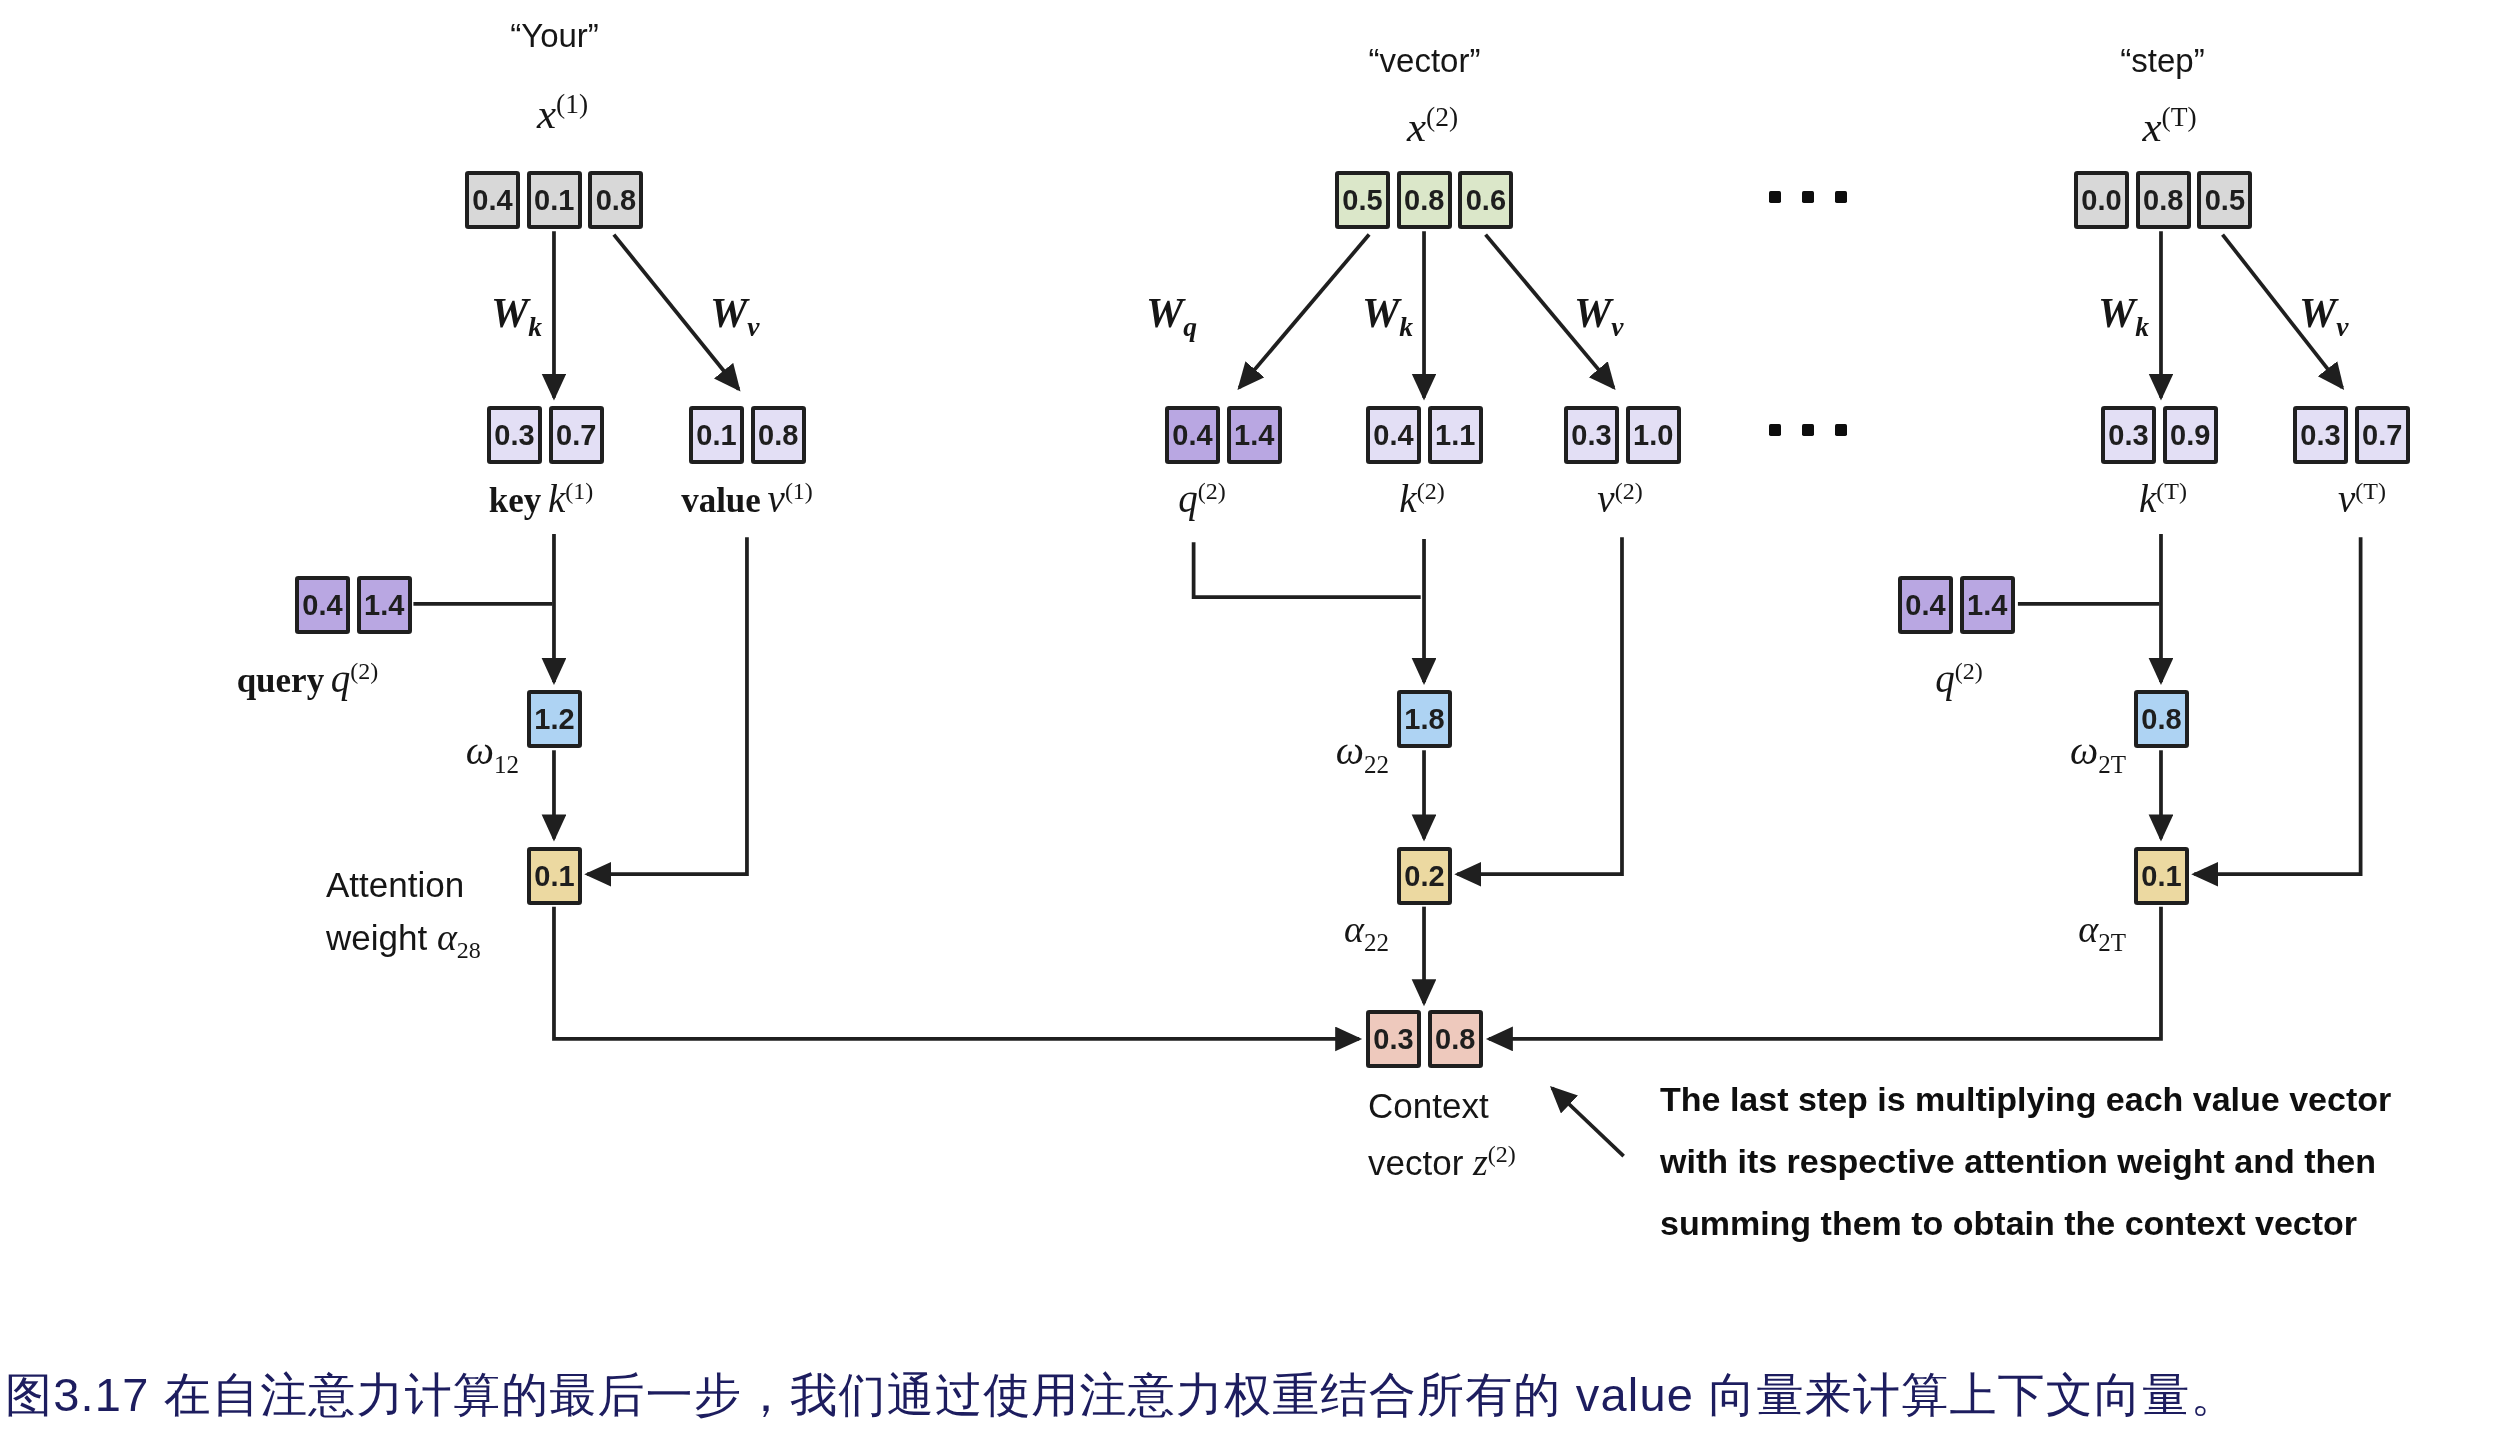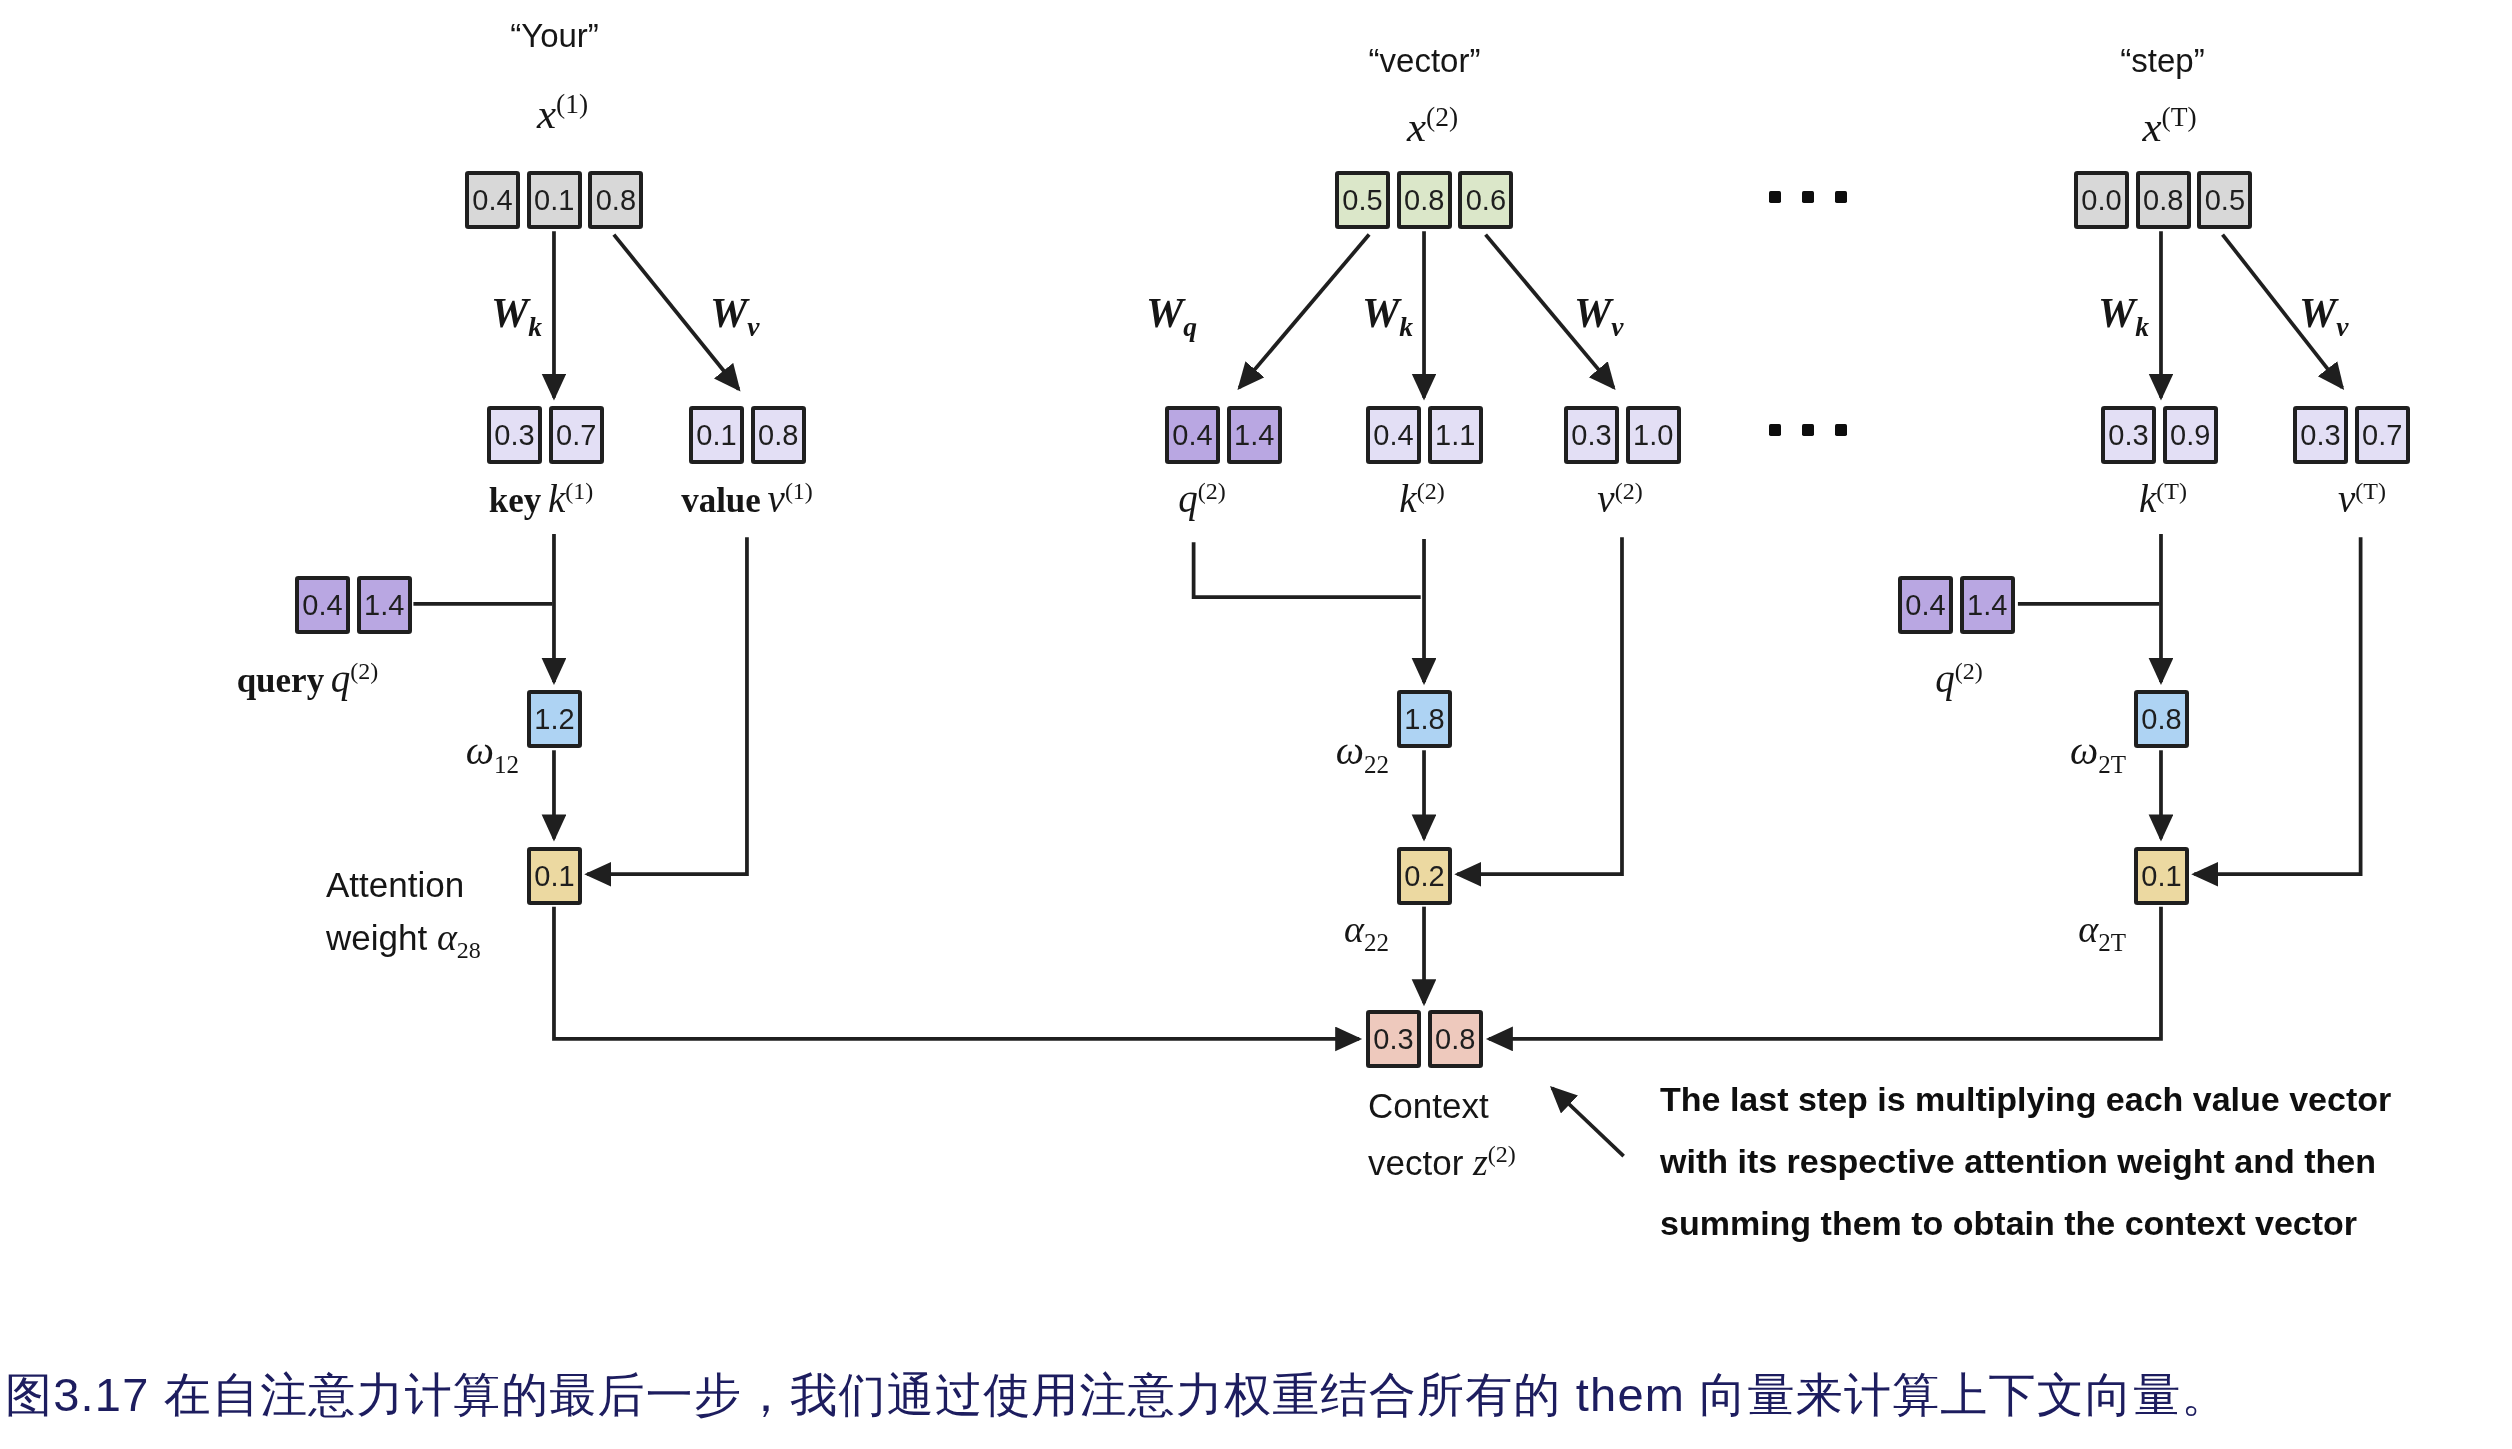--- a/index.html
+++ b/index.html
@@ -2,21 +2,21 @@
 <html style="font-size:13.3px"><head>
 <meta charset="utf-8">
 <style>
   html,body{margin:0;padding:0;background:#ffffff;}
   .stage{position:relative;width:2512px;height:1449px;background:#ffffff;overflow:hidden;
          font-family:"Liberation Sans",sans-serif;color:#161616;}
   .abs{position:absolute;}
   svg.connectors{position:absolute;left:0;top:0;z-index:1;}
   .grp{display:flex;gap:6.7px;z-index:2;}
   .bx{width:55px;height:58px;box-sizing:border-box;border:4.2px solid #1f1f1f;border-radius:3.3px;
-      display:flex;align-items:center;justify-content:center;font-size:29px;font-weight:400;color:#1e1e1e;}
+      display:flex;align-items:center;justify-content:center;font-size:29px;font-weight:700;color:#1e1e1e;}
   .gray{background:#d8d8d8;} .green{background:#dbe7c9;} .lav{background:#e3dff5;}
   .pur{background:#b9a7e2;} .blue{background:#aed3f3;} .tan{background:#ecd9a1;} .pink{background:#eec9bd;}
   .word{font-size:33px;text-align:center;z-index:2;}
   .mi{font-family:"Liberation Serif",serif;font-style:italic;}
   .msup{font-family:"Liberation Serif",serif;font-style:normal;}
   .msub{font-family:"Liberation Serif",serif;}
   .xlab{font-size:43px;text-align:center;z-index:2;}
   .xlab .msup{font-size:27.5px;}
   .wlab{font-size:42px;font-weight:bold;z-index:2;}
   .wlab .msub{font-size:27.5px;font-style:italic;}
@@ -182,16 +182,16 @@
   </div>
   <div class="abs ctxlab" style="left:1368px;top:1086px">Context</div>
   <div class="abs ctxlab" style="left:1368px;top:1140px"><span>vector</span>&nbsp;<span class="mi">z</span><sup class="msup">(2)</sup></div>
 
   <div class="abs ann" style="left:1660px;top:1068px;width:819px">
     <div>The last step is multiplying each value vector</div>
     <div>with its respective attention weight and then</div>
     <div>summing them to obtain the context vector</div>
   </div>
 
-  <div class="abs caption" style="left:5px;top:1364px;width:2504px">图3.17 在自注意力计算的最后一步，我们通过使用注意力权重结合所有的 them 向量来计算上下文向量。</div>
+  <div class="abs caption" style="left:5px;top:1364px;width:2504px">图3.17 在自注意力计算的最后一步，我们通过使用注意力权重结合所有的 value 向量来计算上下文向量。</div>
 
 </div>
 
 
 </body></html>

